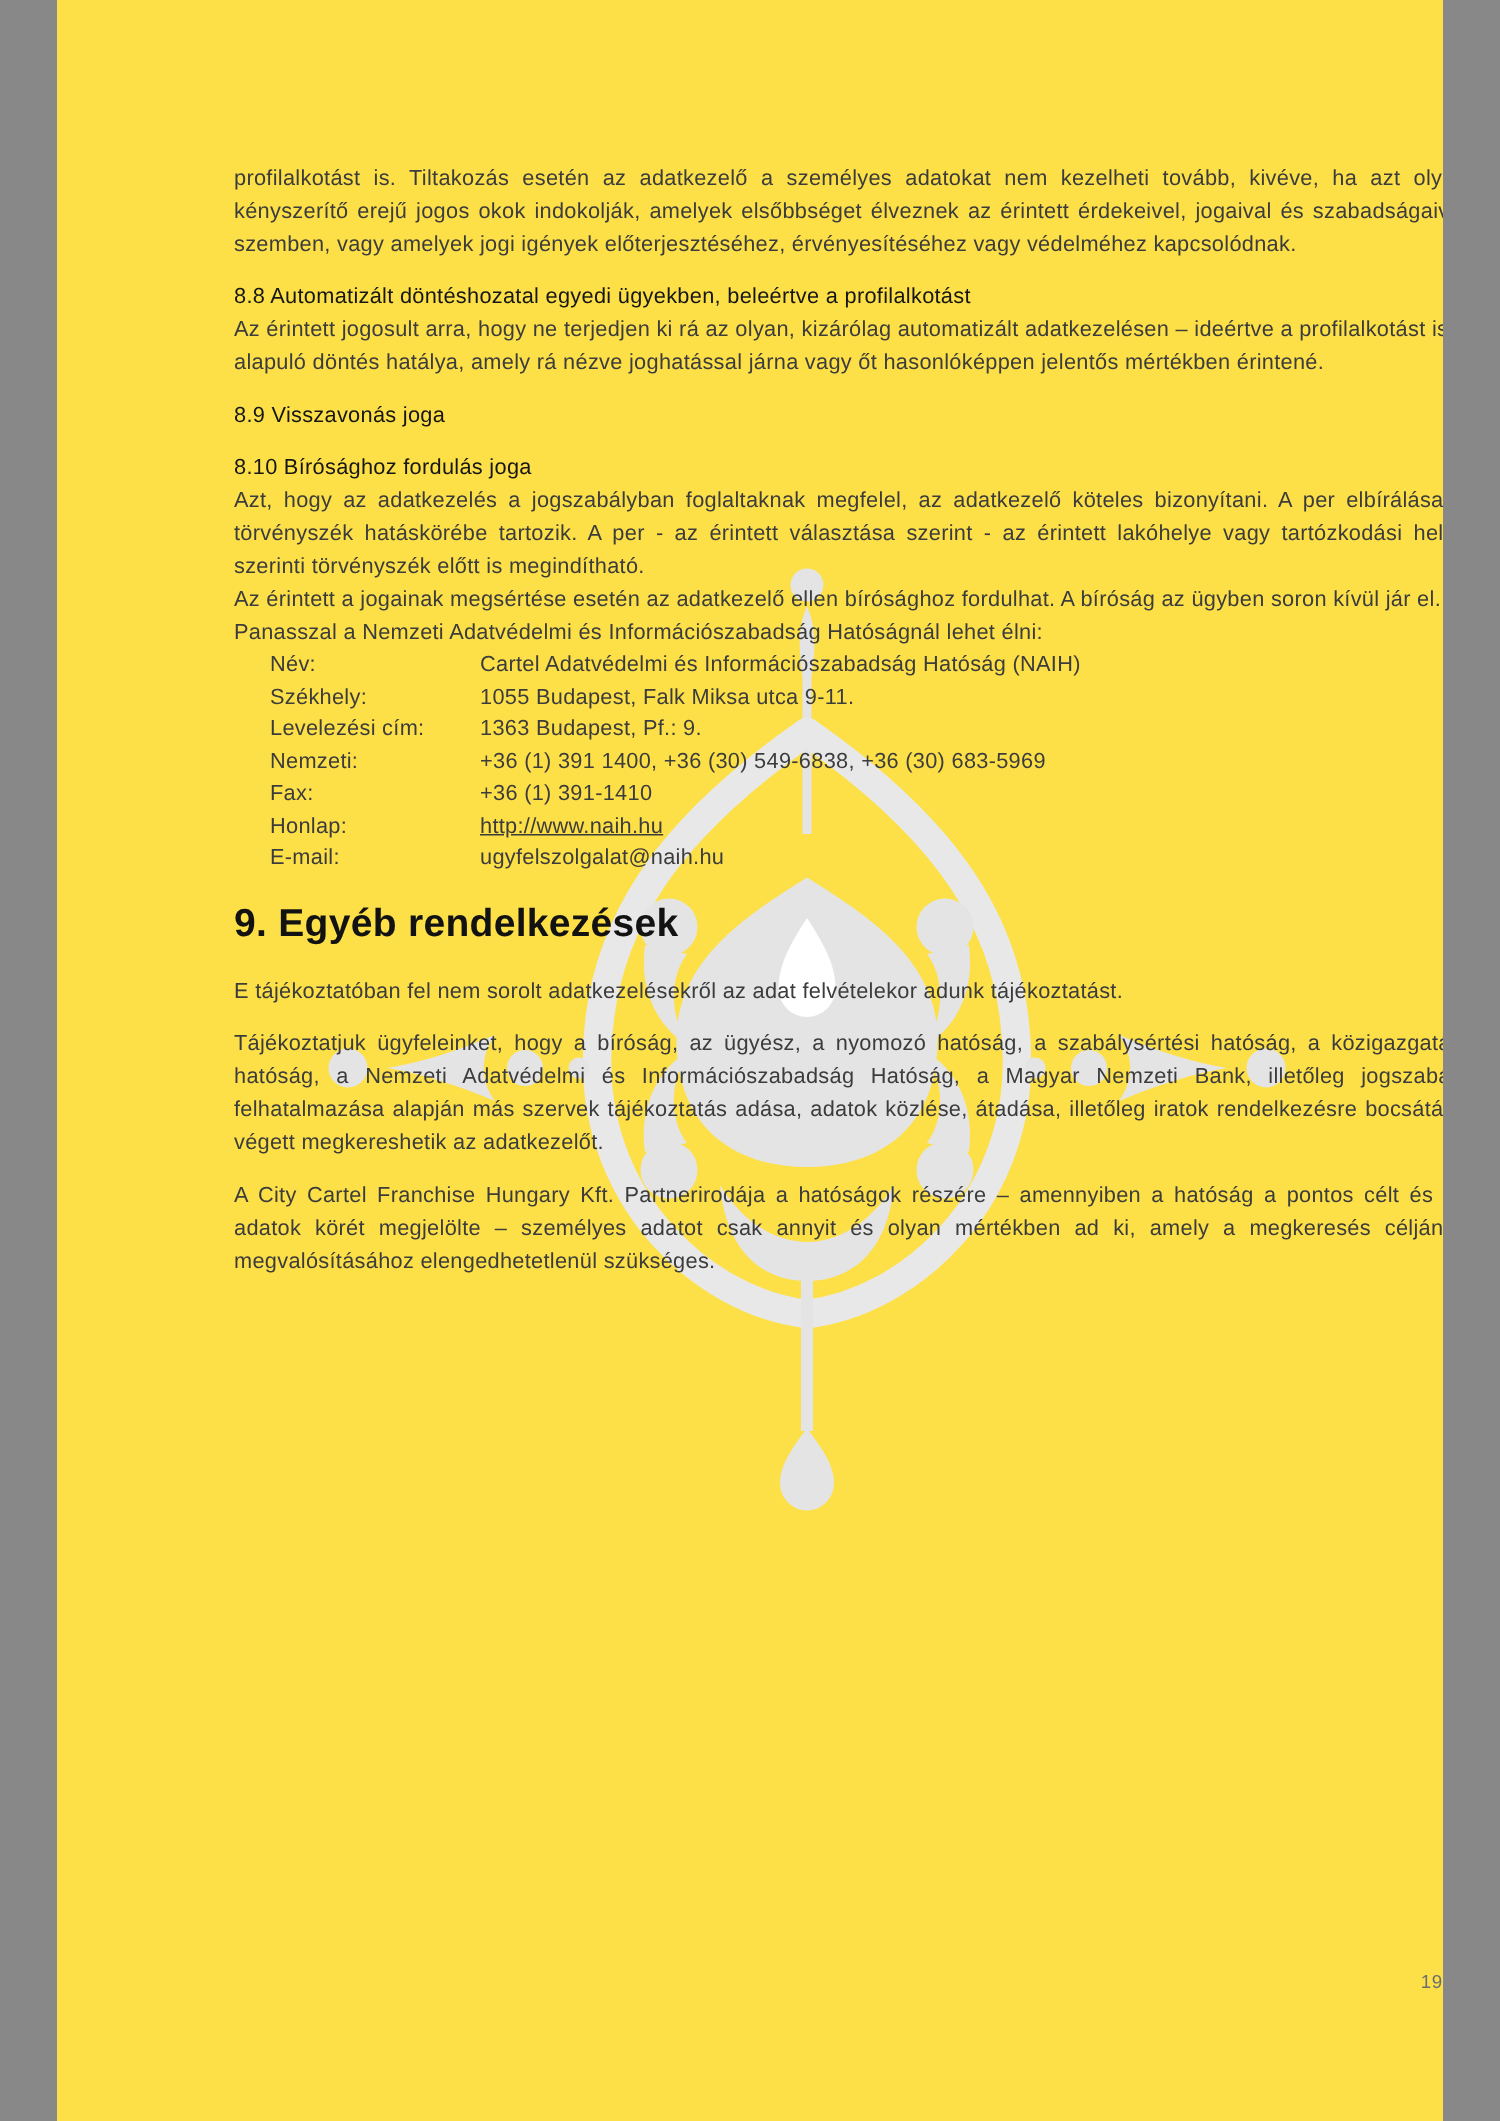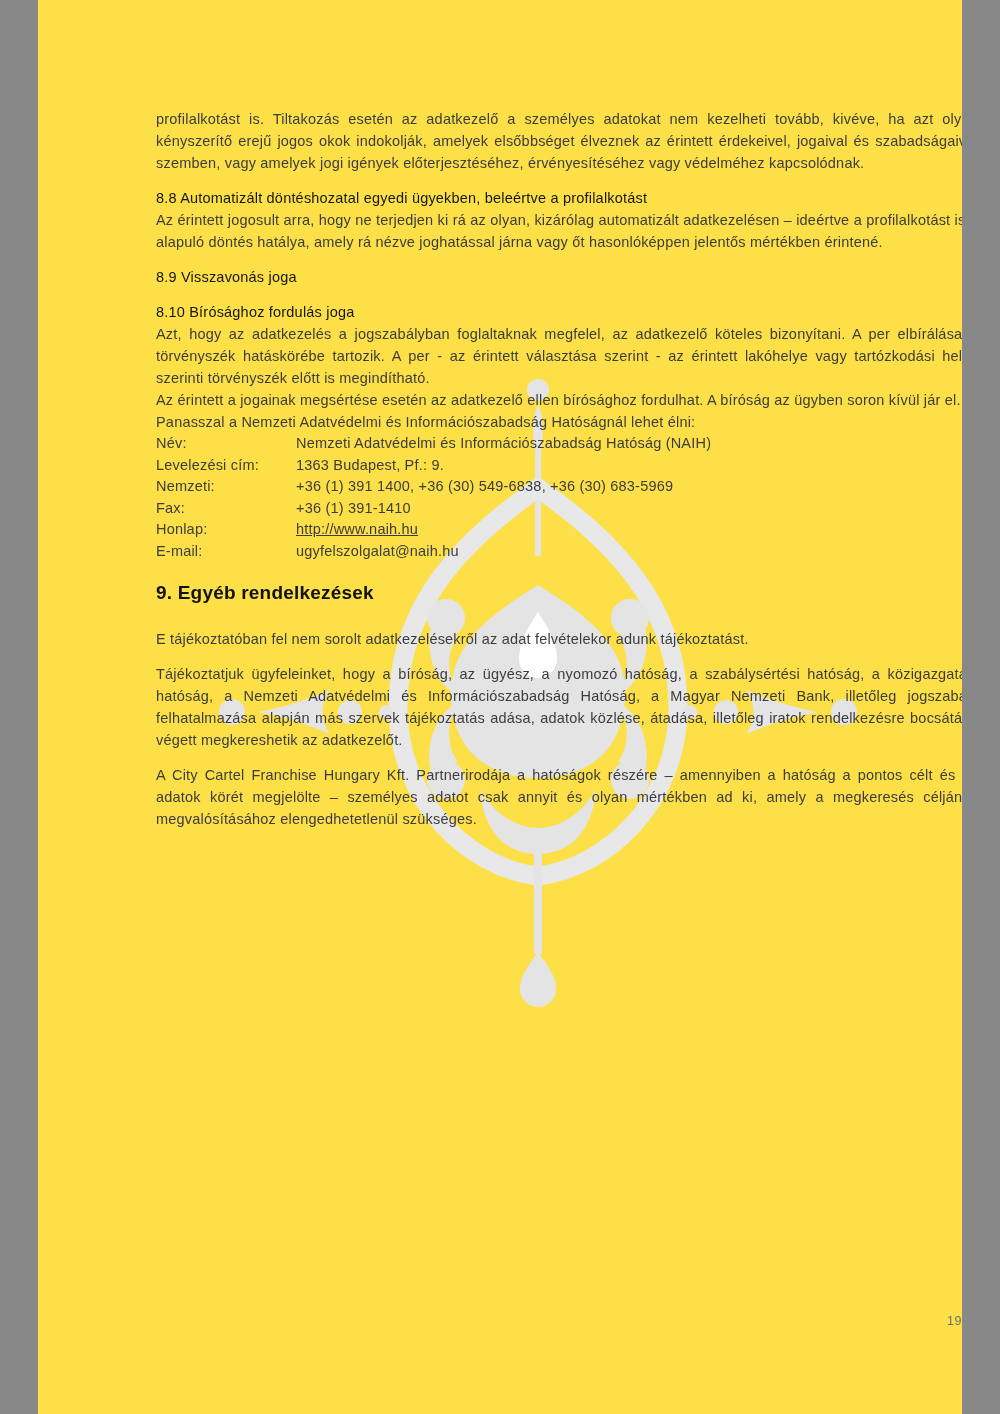--- a/index.html
+++ b/index.html
@@ -33,27 +33,27 @@
   h3.sec-head{
     margin:13px 0 0 0;
     font-size:14.5px;
     line-height:22px;
     font-weight:400;
     color:#161616;
   }
   
   .contact{margin:0;}
   .contact-row{display:flex;line-height:21.5px;}
-  .contact-label{width:140px;flex:0 0 140px;}
+  .contact-label{width:140px;flex:0 0 140px;margin-left:24px;}
   .contact-value{flex:1;}
   .contact-value a{color:inherit;text-decoration:underline;}
   
   h2.big-head{
     margin:18px 0 22px 0;
-    font-size:19px;
+    font-size:26px;
     line-height:26px;
     font-weight:800;
     letter-spacing:.2px;
     color:#121212;
   }
   
   .page-number{
     position:absolute;
     left:0;right:0;
     top:1314px;
@@ -117,21 +117,25 @@
 
     <h3 class="sec-head">8.10 Bírósághoz fordulás joga</h3>
     <p>Azt, hogy az adatkezelés a jogszabályban foglaltaknak megfelel, az adatkezelő köteles bizonyítani. A per elbírálása a törvényszék hatáskörébe tartozik. A per - az érintett választása szerint - az érintett lakóhelye vagy tartózkodási helye szerinti törvényszék előtt is megindítható.</p>
     <p>Az érintett a jogainak megsértése esetén az adatkezelő ellen bírósághoz fordulhat. A bíróság az ügyben soron kívül jár el.</p>
 
     <p>Panasszal a Nemzeti Adatvédelmi és Információszabadság Hatóságnál lehet élni:</p>
 
     <div class="contact">
       <div class="contact-row">
         <span class="contact-label">Név:</span>
-        <span class="contact-value">Nemzeti Adatvédelmi és Információszabadság Hatóság (NAIH)</span>
+        <span class="contact-value">Cartel Adatvédelmi és Információszabadság Hatóság (NAIH)</span>
+      </div>
+      <div class="contact-row">
+        <span class="contact-label">Székhely:</span>
+        <span class="contact-value">1055 Budapest, Falk Miksa utca 9-11.</span>
       </div>
       <div class="contact-row">
         <span class="contact-label">Levelezési cím:</span>
         <span class="contact-value">1363 Budapest, Pf.: 9.</span>
       </div>
       <div class="contact-row">
         <span class="contact-label">Nemzeti:</span>
         <span class="contact-value">+36 (1) 391 1400, +36 (30) 549-6838, +36 (30) 683-5969</span>
       </div>
       <div class="contact-row">

